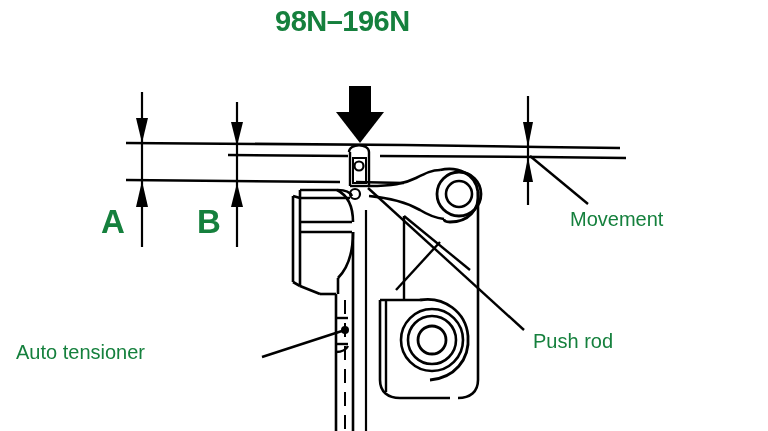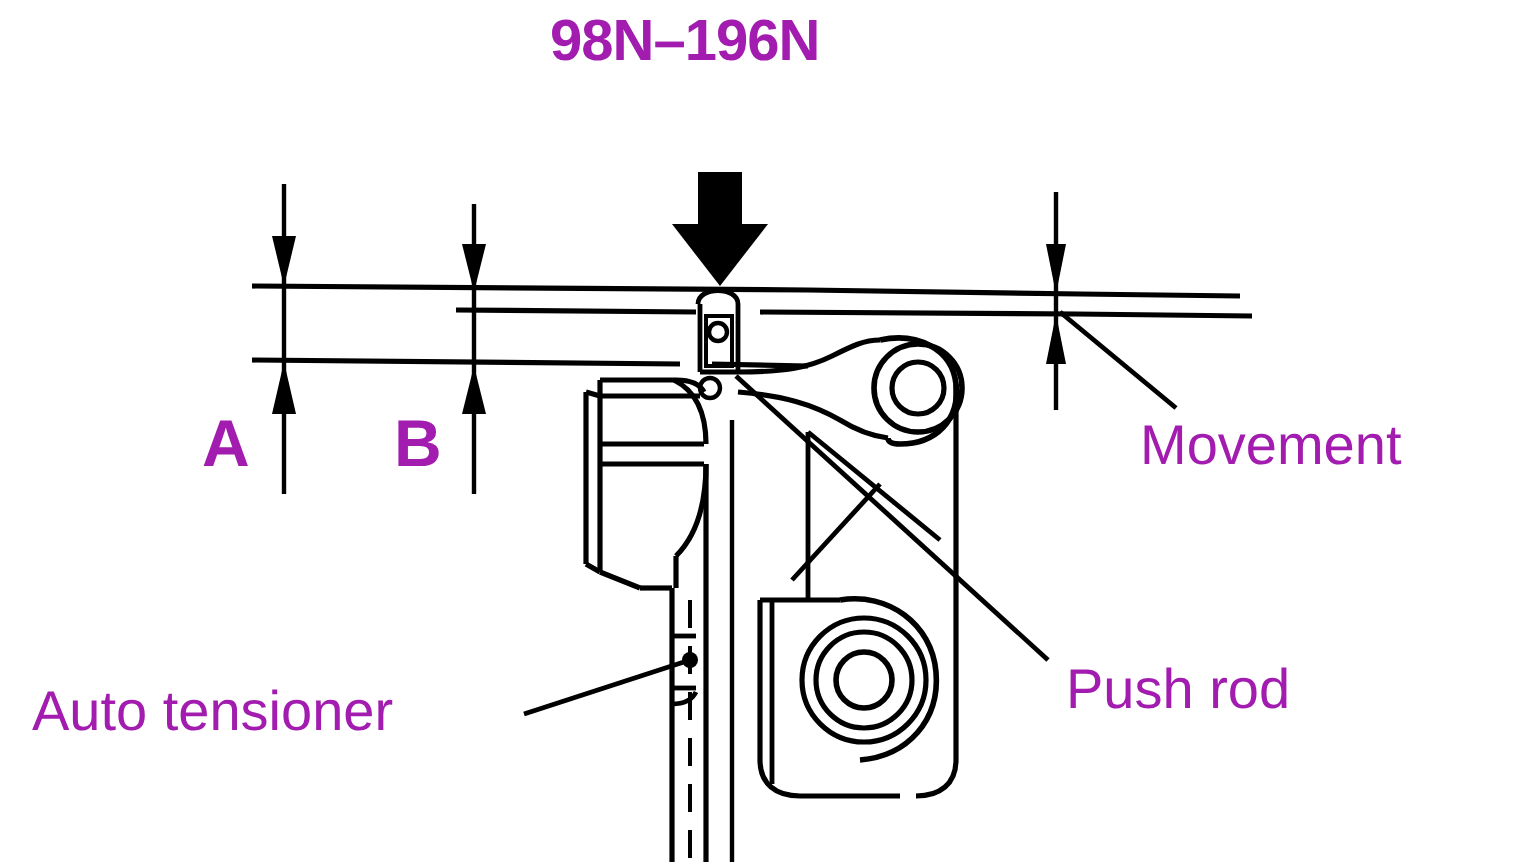--- a/index.html
+++ b/index.html
@@ -3,26 +3,26 @@
 <meta charset="utf-8">
 <style>
   html,body{margin:0;padding:0;background:#ffffff;}
   body{
     width:768px;height:431px;overflow:hidden;position:relative;
     font-family:"Liberation Sans", sans-serif;
     -webkit-font-smoothing:none;
   }
   #diagram-root{position:absolute;left:0;top:0;width:768px;height:431px;background:#fff;}
   svg.layer{position:absolute;left:0;top:0;width:768px;height:431px;}
-  .txt{position:absolute;color:#a21caf;white-space:pre;line-height:1;}
+  .txt{position:absolute;color:#15803d;white-space:pre;line-height:1;}
   .title-line{
     font-weight:bold;font-size:29px;letter-spacing:-0.5px;
   }
   .dim-letter{font-weight:bold;font-size:33px;}
-  .callout{font-size:28px;letter-spacing:0px;}
+  .callout{font-size:20px;letter-spacing:0px;}
 </style>
 </head>
 <body>
 
 <div id="diagram-root">
 
   <div class="txt title-line" style="left:275px;top:7px;">98N–196N</div>
 
   <svg class="layer" viewBox="0 0 768 431">
     <defs>

